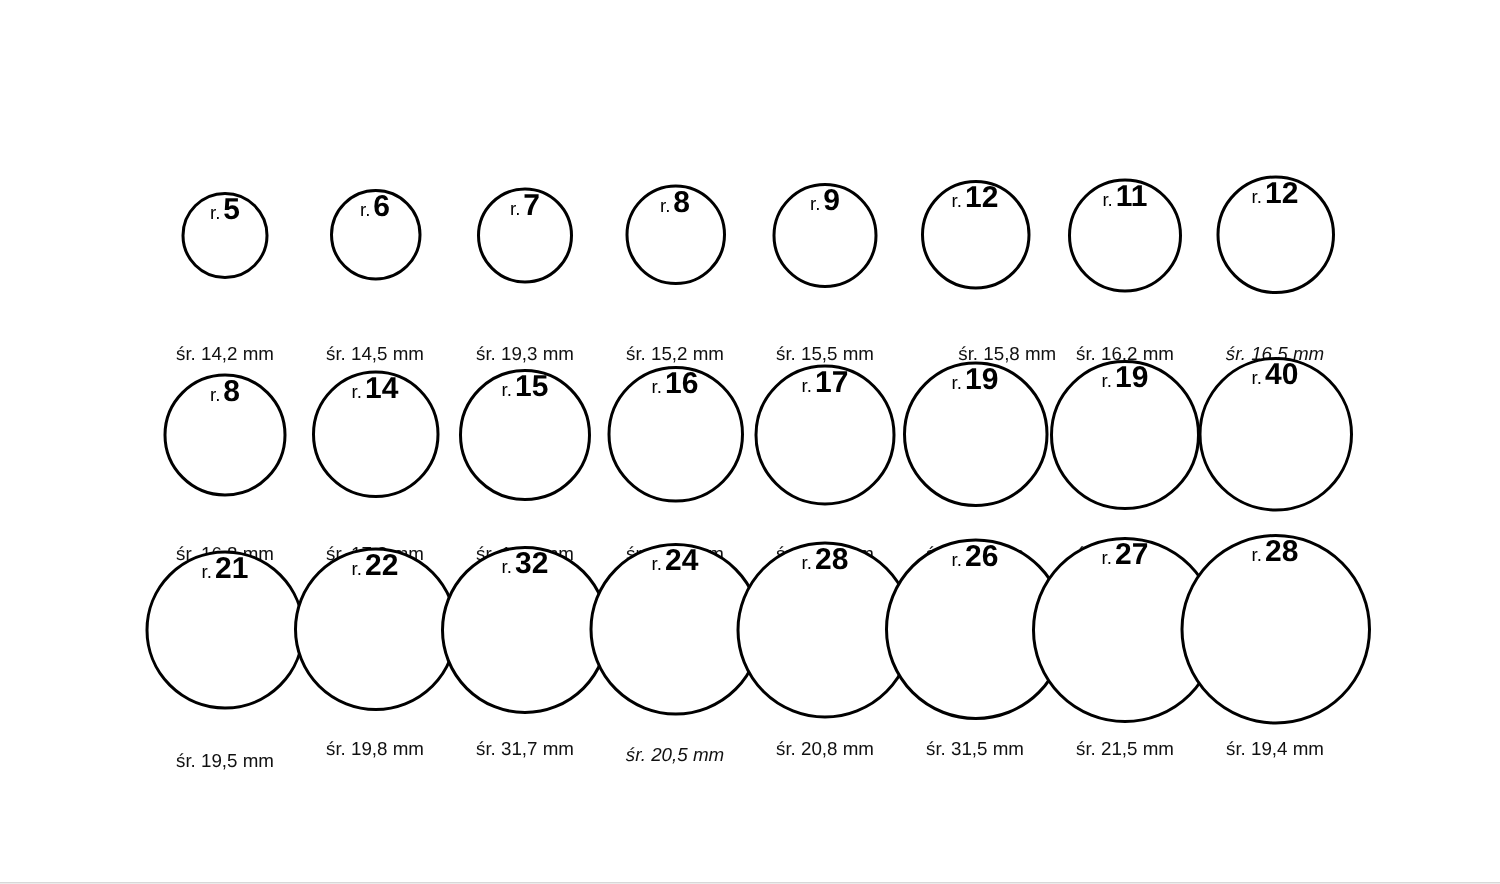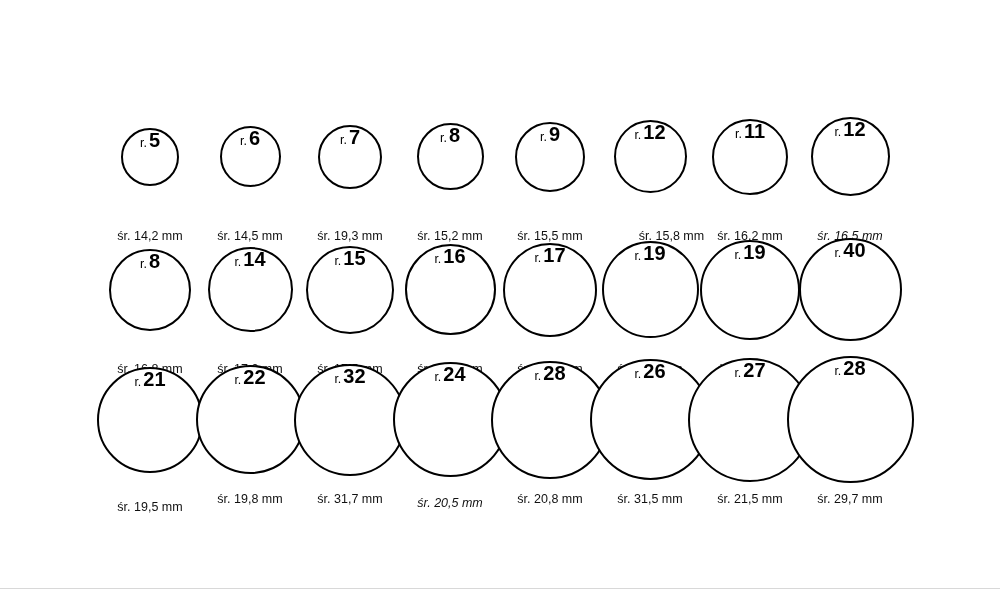--- a/index.html
+++ b/index.html
@@ -297,18 +297,18 @@
           </div>
           <div class="diam" style="margin-top: 8px;">śr. 21,5 mm</div>
         </div>
         <div class="cell">
           <div class="ring-wrap" style="height: 129px;">
             <div class="ring" style="width: 127px; height: 127px;">
               <span class="prefix">r.</span>
               <span class="num">28</span>
             </div>
           </div>
-          <div class="diam" style="margin-top: 8px;">śr. 29,7 mm</div>
+          <div class="diam" style="margin-top: 8px;">śr. 19,4 mm</div>
         </div>
       </div>
     </div>
   <div class="bottom-rule"></div>
 </div>
 
 </body></html>

